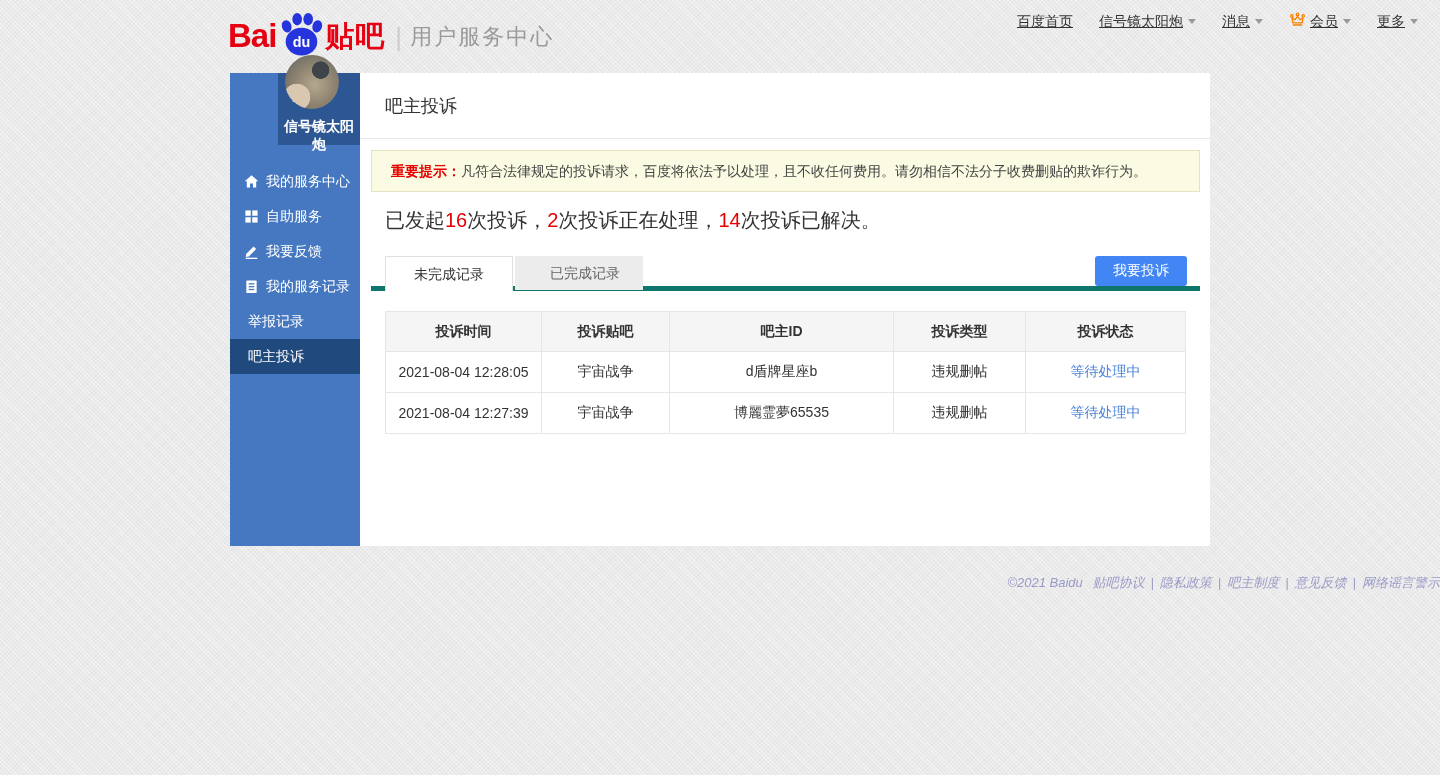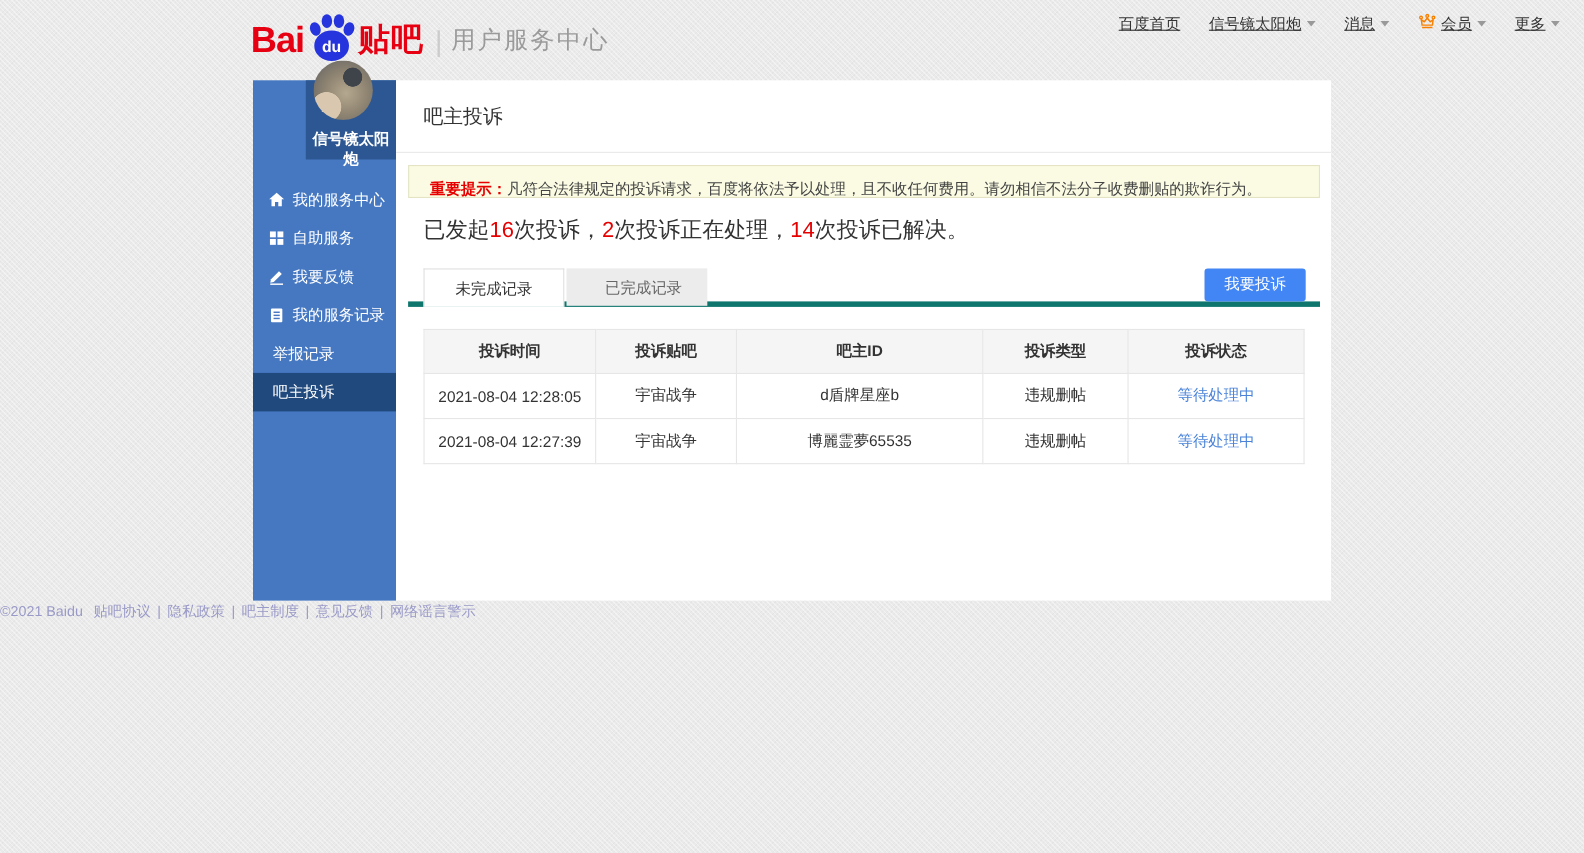--- a/index.html
+++ b/index.html
@@ -49,42 +49,42 @@
              padding-left:14px; cursor:pointer; }
   .menu li .mi { width:15px; height:15px; margin-right:7px; flex:none; }
   .menu li.sub { padding-left:18px; }
   .menu li.selected { background:#20497e; }
 
   
   .content { width:850px; background:#fff; }
   .title-bar { height:66px; line-height:66px; padding-left:25px; font-size:18px; color:#333;
                border-bottom:1px solid #e8e8e8; }
   .content-body { padding:11px 10px 0 11px; }
-  .alert { background:#fbfbe3; border:1px solid #e4e4c5; height:30px; line-height:40px;
+  .alert { background:#fbfbe3; border:1px solid #e4e4c5; height:42px; line-height:40px;
            padding-left:19px; font-size:14px; color:#444; white-space:nowrap; overflow:hidden; }
   .alert b { color:#e60000; }
   .stats { margin:15px 0 0 14px; font-size:20px; color:#333; }
   .stats em { font-style:normal; color:#e60000; }
   .tabs-row { margin-top:22px; height:35px; border-bottom:5px solid #0f766e; position:relative;
               display:flex; padding-left:14px; }
   .tab { width:128px; height:34px; line-height:34px; text-align:center; font-size:14px; cursor:pointer; }
   .tab.active { background:#fff; border:1px solid #e0e0e0; border-bottom:none; height:35px;
                 color:#333; position:relative; z-index:1; }
   .tab.inactive { background:#ececec; color:#666; margin-left:2px;padding-left:12px; }
   .complain-btn { position:absolute; right:13px; top:0; width:92px; height:30px; background:#4285f4;
                   color:#fff; border:none; border-radius:3px; font-size:14px; cursor:pointer;
                   font-family:inherit; }
   .records-table { width:calc(100% - 28px); margin:20px 14px 0; border-collapse:collapse; font-size:14px; }
   .records-table th { background:#f5f5f5; font-weight:bold; height:40px; border:1px solid #e6e6e6;
                       color:#333; text-align:center; }
   .records-table td { height:41px; border:1px solid #e6e6e6; text-align:center; color:#333; background:#fff; }
   .status-link { color:#4a83d8; text-decoration:none; cursor:pointer; }
 
   
-  .footer { margin-top:1px; text-align:left; font-size:13px; color:#9a9ac8; }
+  .footer { margin-top:28px; text-align:right; font-size:13px; color:#9a9ac8;font-style:italic; }
   .footer a { color:#9a9ac8; text-decoration:none; }
   .footer .sep { margin:0 6px; }
 </style>
 </head>
 <body>
 
 <div class="page">
 
   <header class="top-header">
     <a class="logo">

